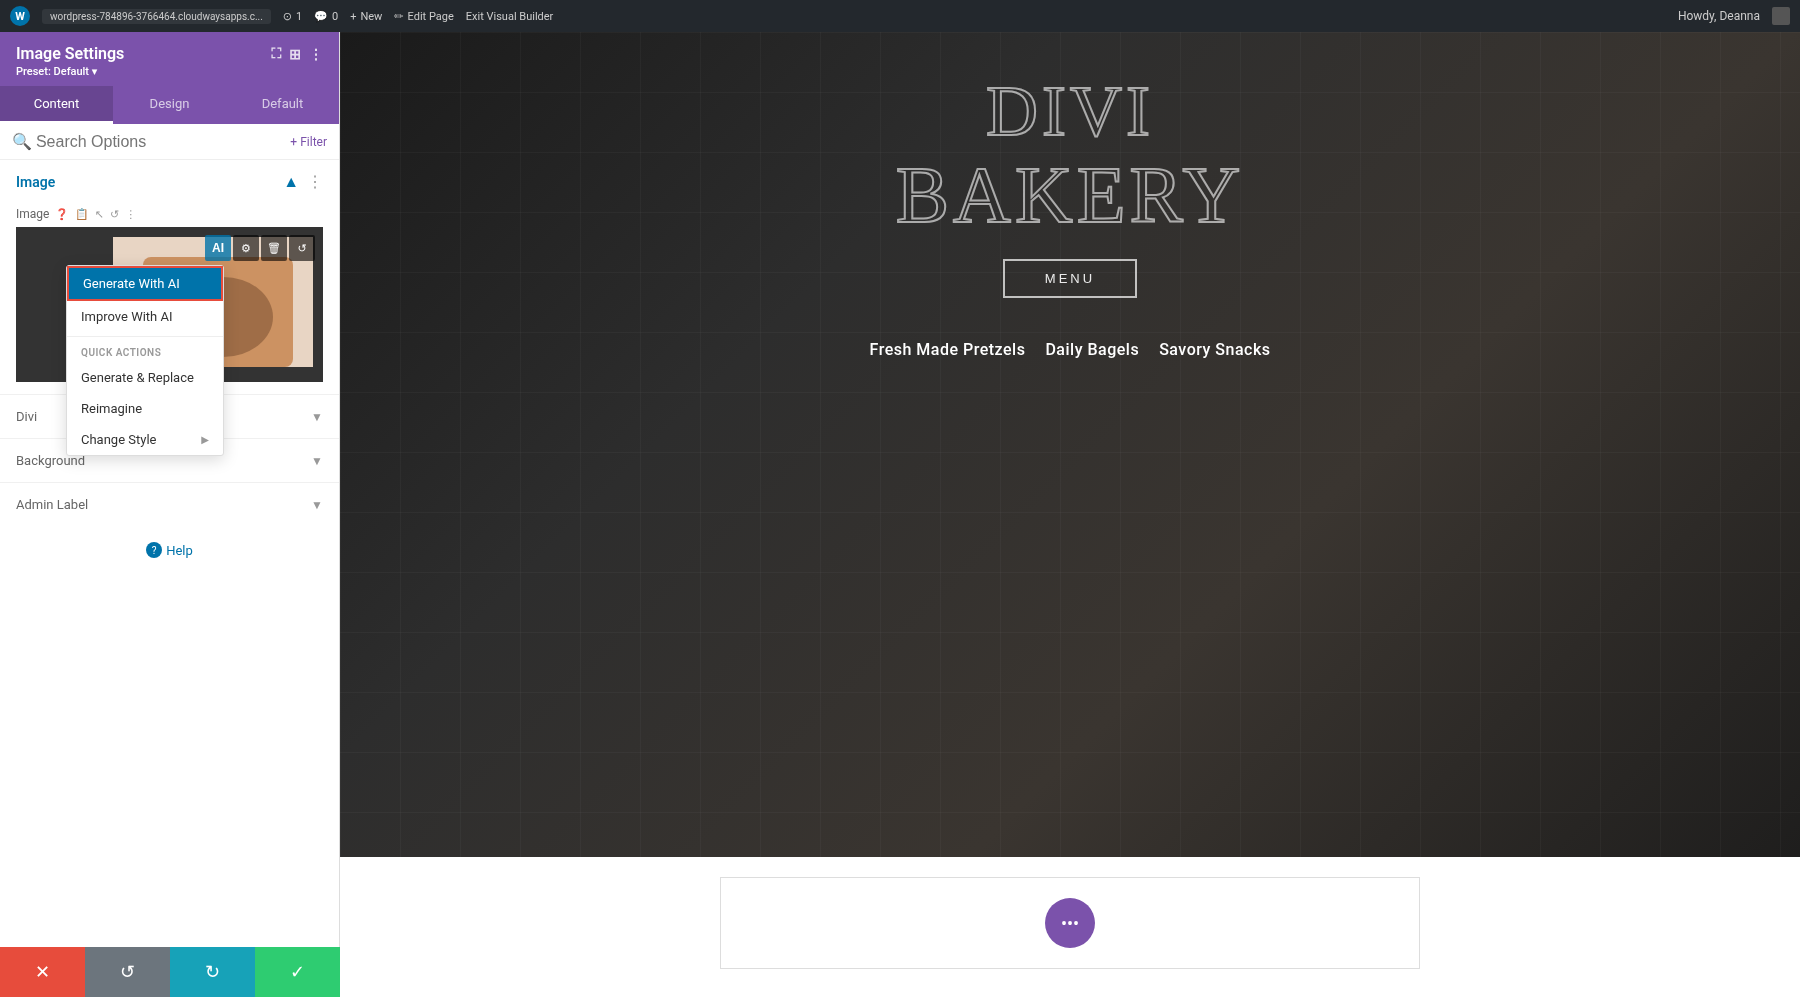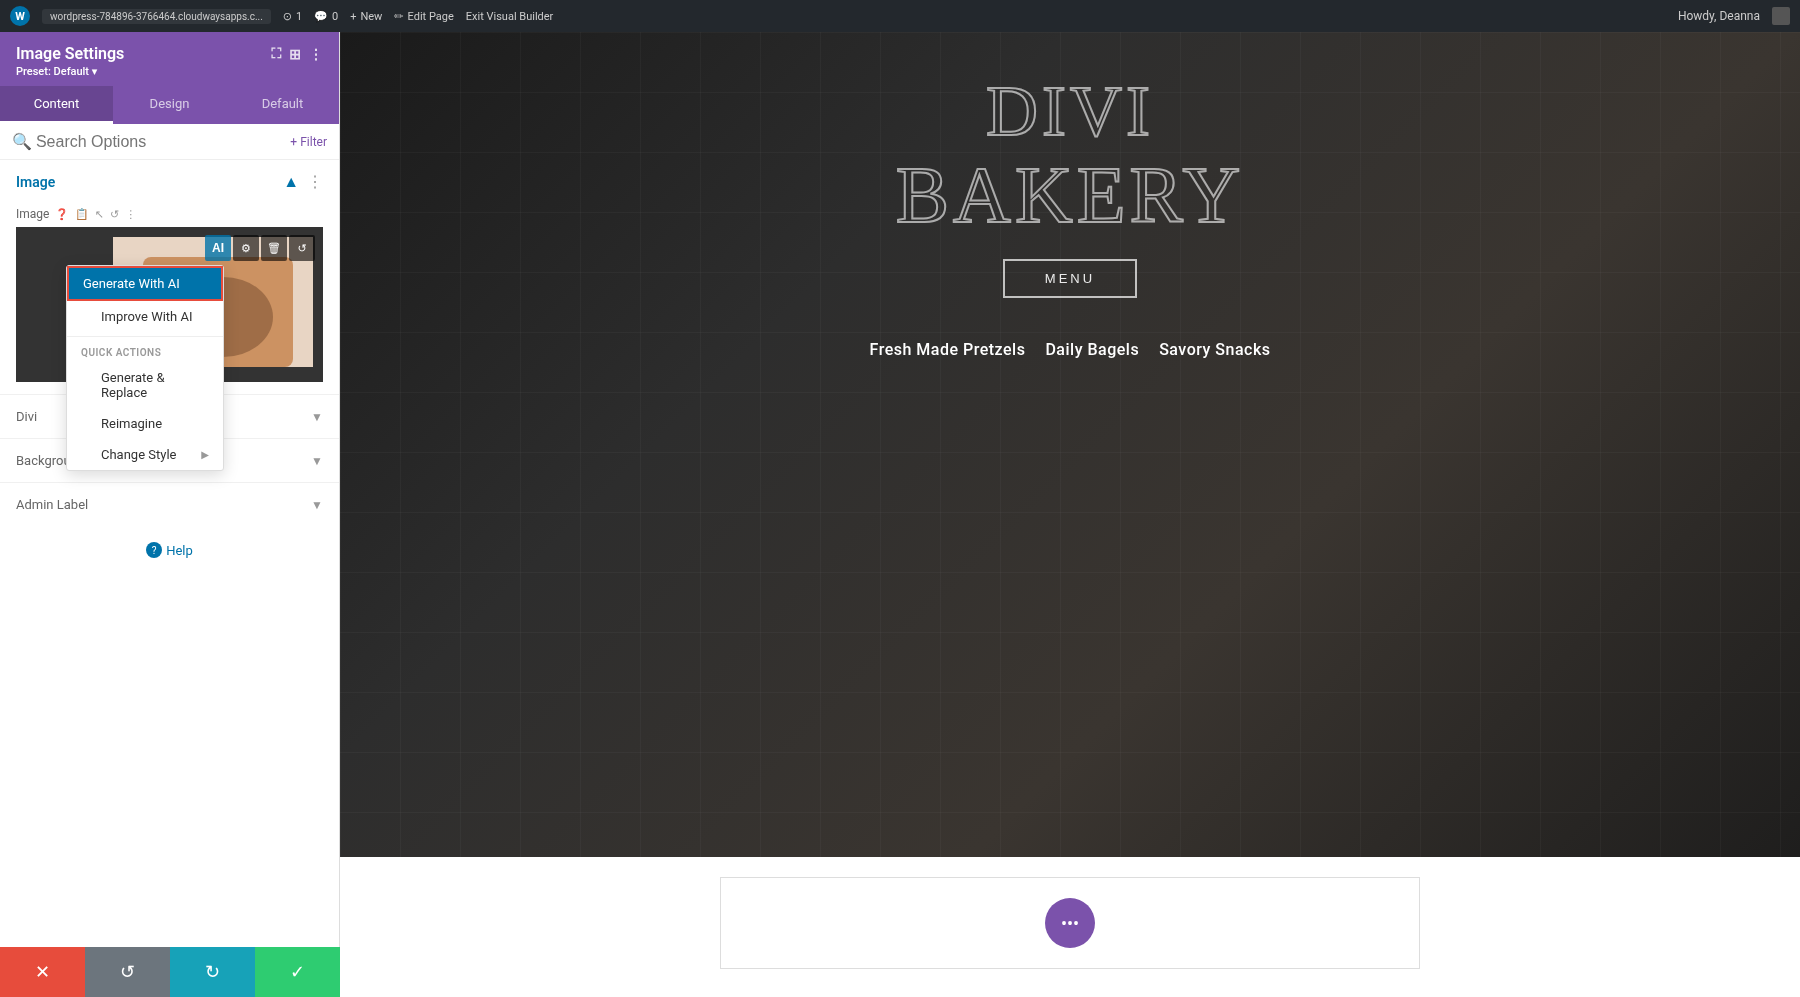--- a/index.html
+++ b/index.html
@@ -220,21 +220,20 @@
       z-index: 1000;
     }
     .dropdown-item {
       padding: 8px 14px;
       font-size: 13px;
       color: #333;
       cursor: pointer;
       display: flex;
       align-items: center;
       justify-content: space-between;
-      margin-left: 20px;
     }
     .dropdown-item.highlighted {
       background: #0073aa;
       color: white;
       border: 2px solid #e74c3c;
       margin: 0;
     }
     .dropdown-section-label {
       padding: 6px 14px 4px;
       font-size: 10px;

